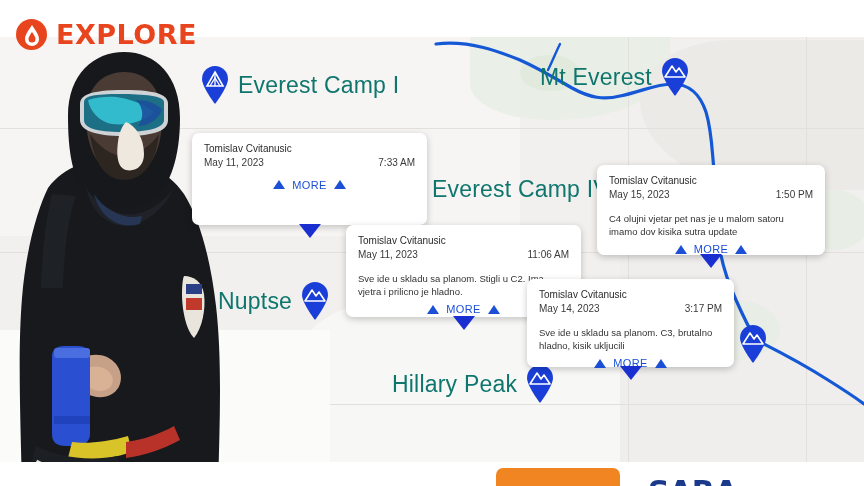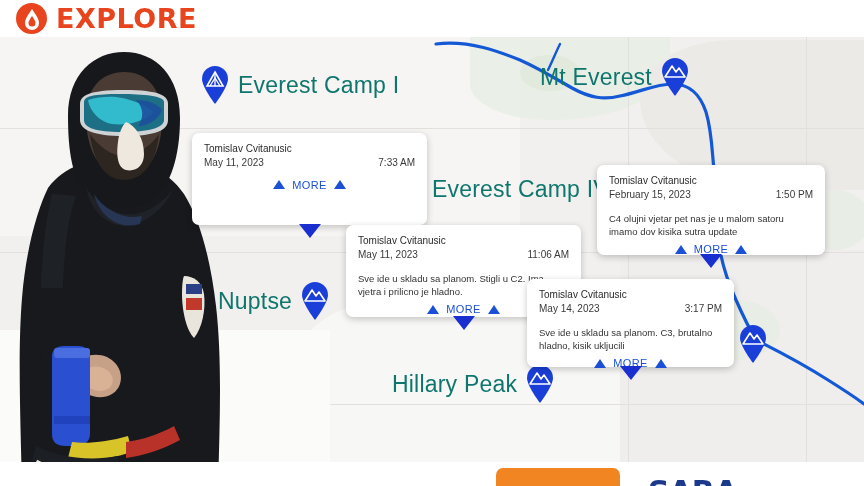--- a/index.html
+++ b/index.html
@@ -32,21 +32,21 @@
   .map-line-v{position:absolute;top:36px;bottom:0;width:1px;background:#e2e0dd;}
   .map-white-wash{position:absolute;left:0;top:330px;width:330px;height:156px;background:#fbfbfa;}
 
   
   .route{position:absolute;inset:0;}
   .route path{fill:none;stroke:#1558d6;stroke-width:3.2;stroke-linecap:round;stroke-linejoin:round;}
   .route .thin{stroke-width:2.4;}
 
   
   .header{position:absolute;left:0;top:0;width:864px;height:37px;background:#ffffff;z-index:40;}
-  .logo{position:absolute;left:16px;top:3px;display:flex;align-items:center;gap:9px;}
+  .logo{position:absolute;left:16px;top:19px;display:flex;align-items:center;gap:9px;}
   .logo-mark{width:31px;height:31px;border-radius:50%;background:#e8441d;position:relative;
      display:flex;align-items:center;justify-content:center;}
   .logo-mark svg{display:block;}
   .logo-word{font-size:27px;font-weight:bold;color:#e8441d;letter-spacing:.5px;
      font-family:"DejaVu Sans", sans-serif;line-height:1;}
 
   
   .climber{position:absolute;left:8px;top:38px;width:230px;height:448px;z-index:20;}
   .climber svg{display:block;}
 
@@ -267,21 +267,21 @@
       <span class="tri"></span>
     </div>
     <span class="card-tail"></span>
   </div>
 
   <div class="card" style="left:597px;top:165px;width:228px;height:90px;">
     <div class="card-row">
       <span class="card-name">Tomislav Cvitanusic</span>
     </div>
     <div class="card-row">
-      <span class="card-date">February 15, 2023</span>
+      <span class="card-date">May 15, 2023</span>
       <span class="card-time">1:50 PM</span>
     </div>
     <div class="card-msg" style="margin-top:10px">C4 olujni vjetar pet nas je u malom satoru imamo dov kisika sutra update</div>
     <div class="card-more" style="margin-top:4px">
       <span class="tri"></span>
       <span class="more-text">MORE</span>
       <span class="tri"></span>
     </div>
     <span class="card-tail"></span>
   </div>

